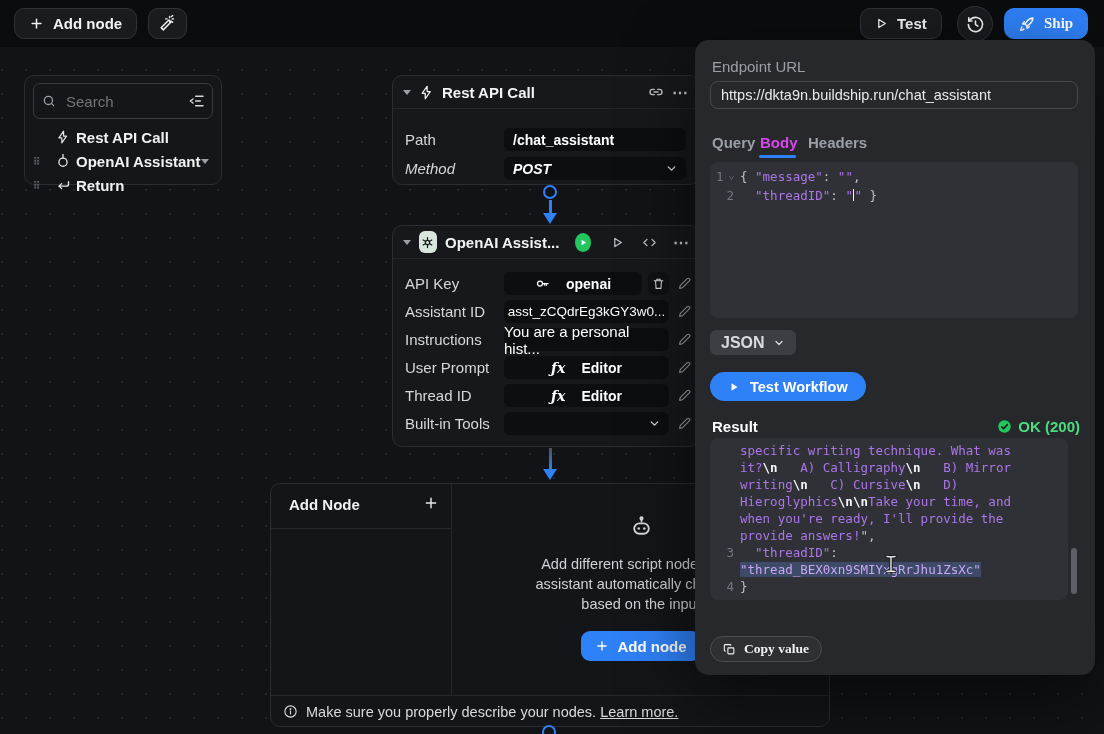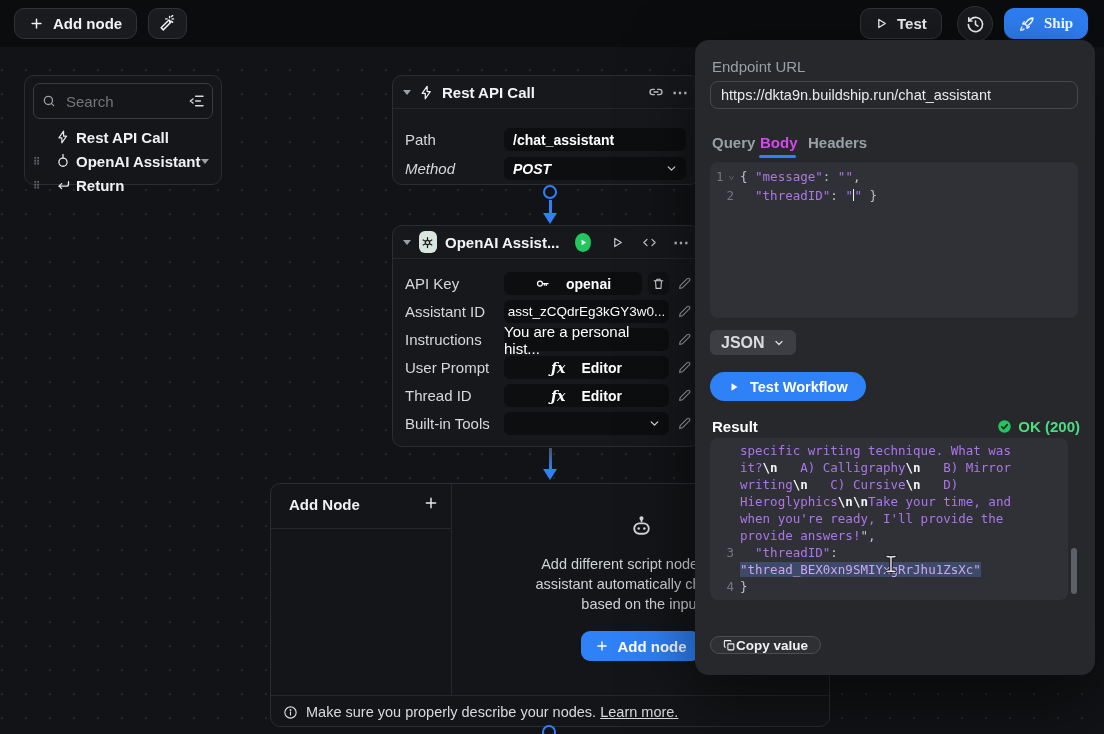--- a/index.html
+++ b/index.html
@@ -69,22 +69,22 @@
   .tk-punct { color:#bfc2c8; }
   .tk-sel { color:#c9a7f4; background:#3d4b68; }
   .caret-i { display:inline-block; width:1.5px; height:12px; background:#f2f3f5; vertical-align:-1px; }
   .fold { color:#8a8d93; font-size:9px; }
   .select-pill { position:absolute; display:flex; align-items:center; gap:8px; background:#3c3e44; border-radius:6px;
     color:#d9dbdf; font-size:16px; font-weight:700; padding:0 11px; height:25px; cursor:pointer; }
   .btn-pill-blue { position:absolute; display:flex; align-items:center; gap:10px; background:#2f81f7; border-radius:15px;
     color:#fff; font-size:14.5px; font-weight:700; padding:0 18px; height:29px; cursor:pointer; }
   .status-green { color:#4ade80; font-size:15px; font-weight:700; display:flex; align-items:center; gap:6px; }
   .scroll-thumb { position:absolute; width:6px; border-radius:3px; background:#5d6067; }
-  .copy-btn { position:absolute; display:flex; align-items:center; background:#2e3034; border:1px solid #4b4d53;
-    border-radius:13px; color:#f0f1f3; font-size:13.5px; font-weight:700; padding:0 12px; height:18px; cursor:pointer; }
+  .copy-btn { position:absolute; display:flex; align-items:center; gap:8px; background:#2e3034; border:1px solid #4b4d53;
+    border-radius:13px; color:#f0f1f3; font-size:13.5px; font-weight:700; padding:0 12px; height:26px; cursor:pointer;font-family:Liberation Serif, serif; }
   
   .notice-text { font-size:14.5px; color:#d8dade; }
   .notice-link { text-decoration:underline; cursor:pointer; }
   .mouse-ibeam { position:absolute; z-index:60; pointer-events:none; }
 </style>
 </head>
 <body>
 
 <div id="stage">
 
@@ -362,21 +362,21 @@
     <div class="hint-line" style="left:180px; top:92px;">assistant automatically choose w</div>
     <div class="hint-line" style="left:180px; top:112px;">based on the input</div>
 
     <div class="btn-blue-sm" style="left:310px; top:147px; width:120px; height:30px;">
       <svg width="14" height="14" viewBox="0 0 24 24" fill="none" stroke="#fff" stroke-width="2.4" stroke-linecap="round">
           <path d="M12 5v14M5 12h14"></path>
         </svg>
       <span>Add node</span>
     </div>
 
-    <div style="position:absolute; left:12px; top:220px; display:flex; align-items:center; gap:8px;">
+    <div style="position:absolute; left:12px; top:220px; display:flex; gap:8px;">
       <span>
         <svg width="15" height="15" viewBox="0 0 24 24" fill="none" stroke="#d8dade" stroke-width="1.8" stroke-linecap="round">
             <circle cx="12" cy="12" r="9"></circle>
             <path d="M12 11v5"></path>
             <circle cx="12" cy="8" r="0.6" fill="#d8dade"></circle>
           </svg>
       </span>
       <span class="notice-text"><span>Make sure you properly describe your nodes. </span><span class="notice-link">Learn more.</span></span>
     </div>
   </div>

